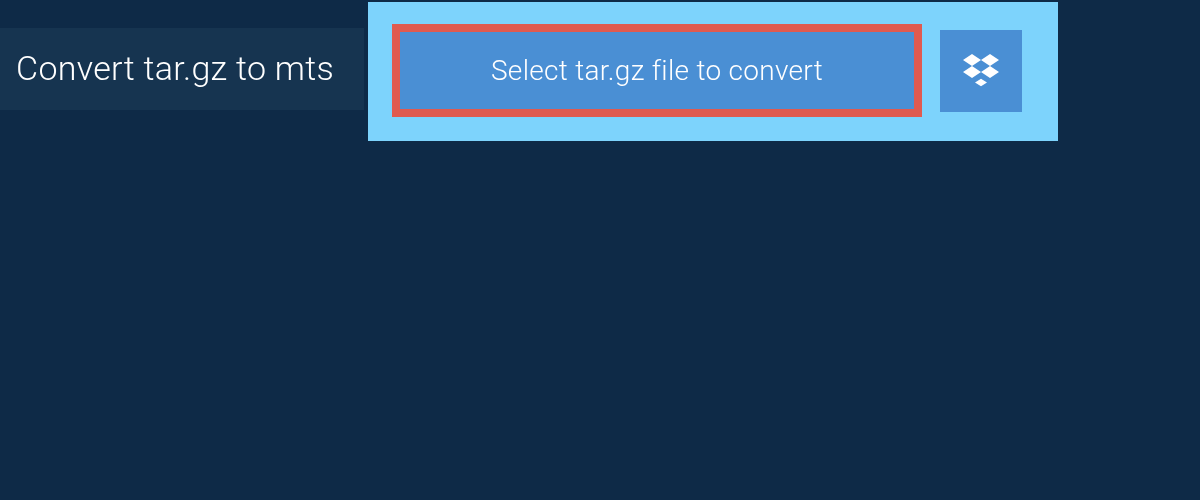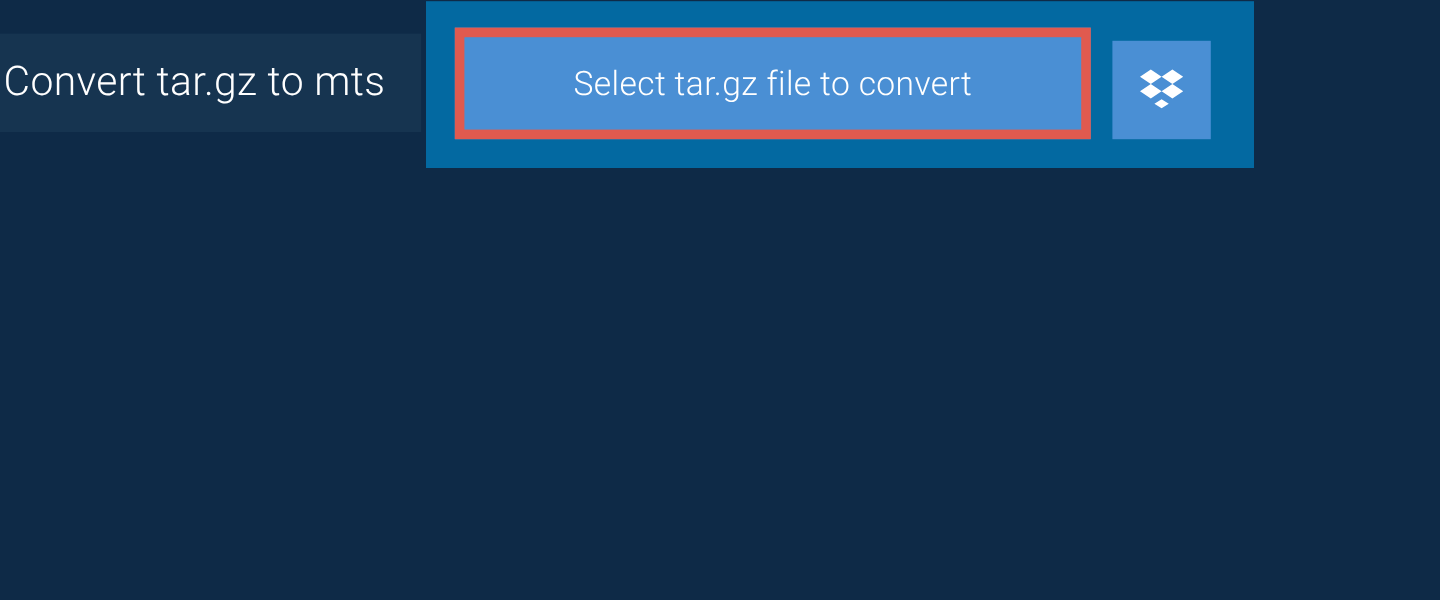--- a/index.html
+++ b/index.html
@@ -12,36 +12,36 @@
       width: 1200px;
       height: 500px;
       background-color: #0e2a47;
       font-family: -apple-system, BlinkMacSystemFont, "Segoe UI", Roboto, "Helvetica Neue", Arial, sans-serif;
       overflow: hidden;
     }
 
     .header-tab {
       background-color: #163450;
       display: inline-block;
-      padding: 20px 30px 22px 3px;
+      padding: 20px 30px 22px 16px;
       margin-top: 28px;
     }
 
     .header-title {
       color: #ffffff;
       font-size: 34px;
       font-weight: 300;
       letter-spacing: 0.3px;
     }
 
     .upload-panel {
-      background-color: #0369a1;
+      background-color: #7dd3fc;
       padding: 22px 24px 24px 24px;
       display: inline-flex;
-      align-items: flex-end;
+      align-items: center;
       gap: 18px;
       margin-top: 0;
       width: 690px;
     }
 
     .select-button {
       background-color: #4a8fd4;
       border: 8px solid #e05a4f;
       color: #ffffff;
       font-size: 28px;

